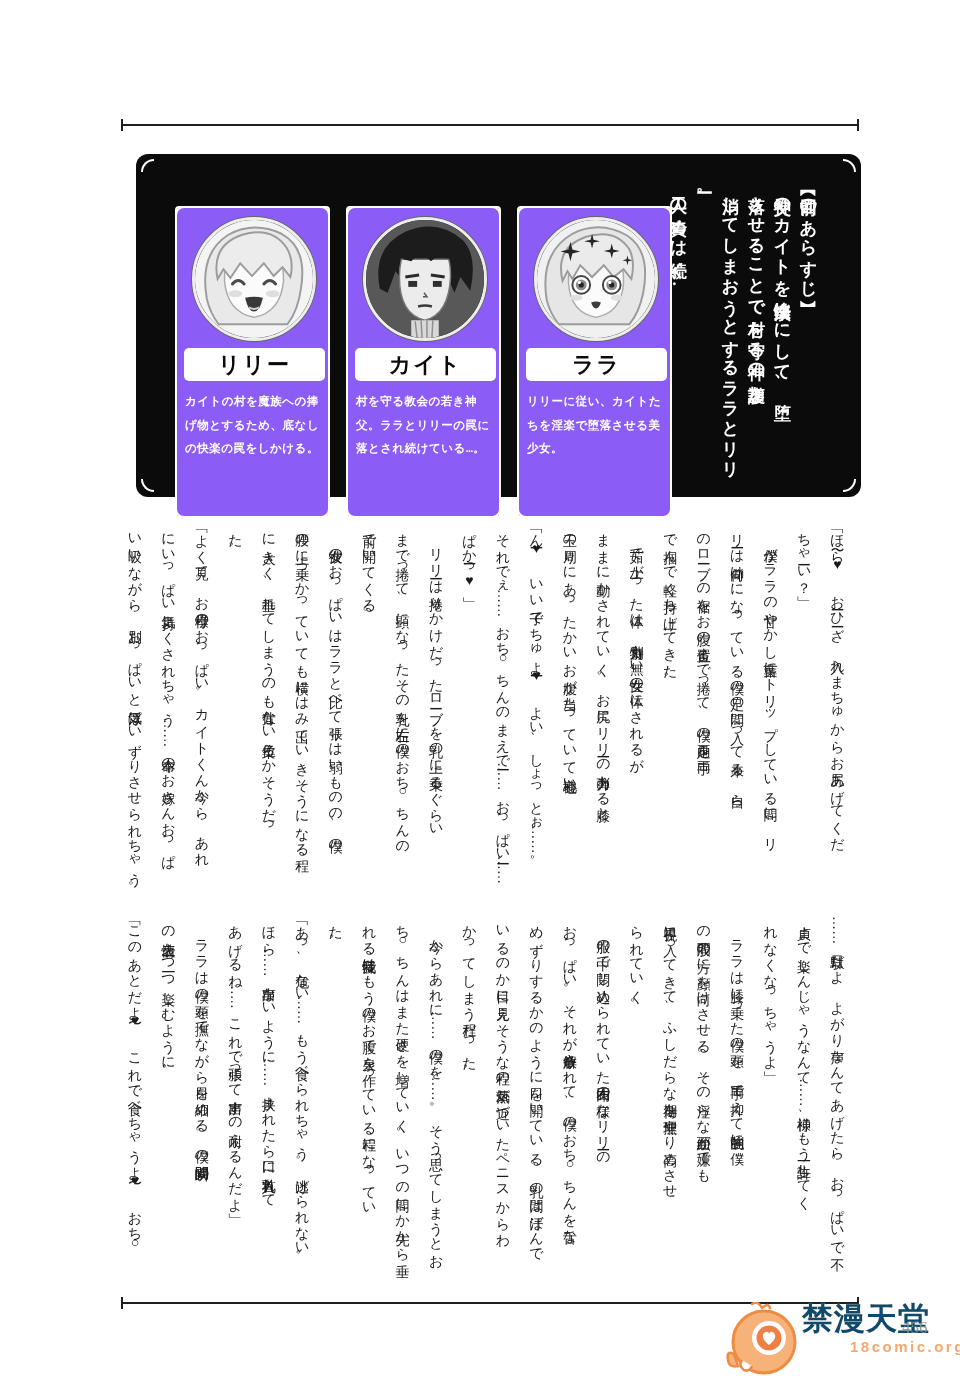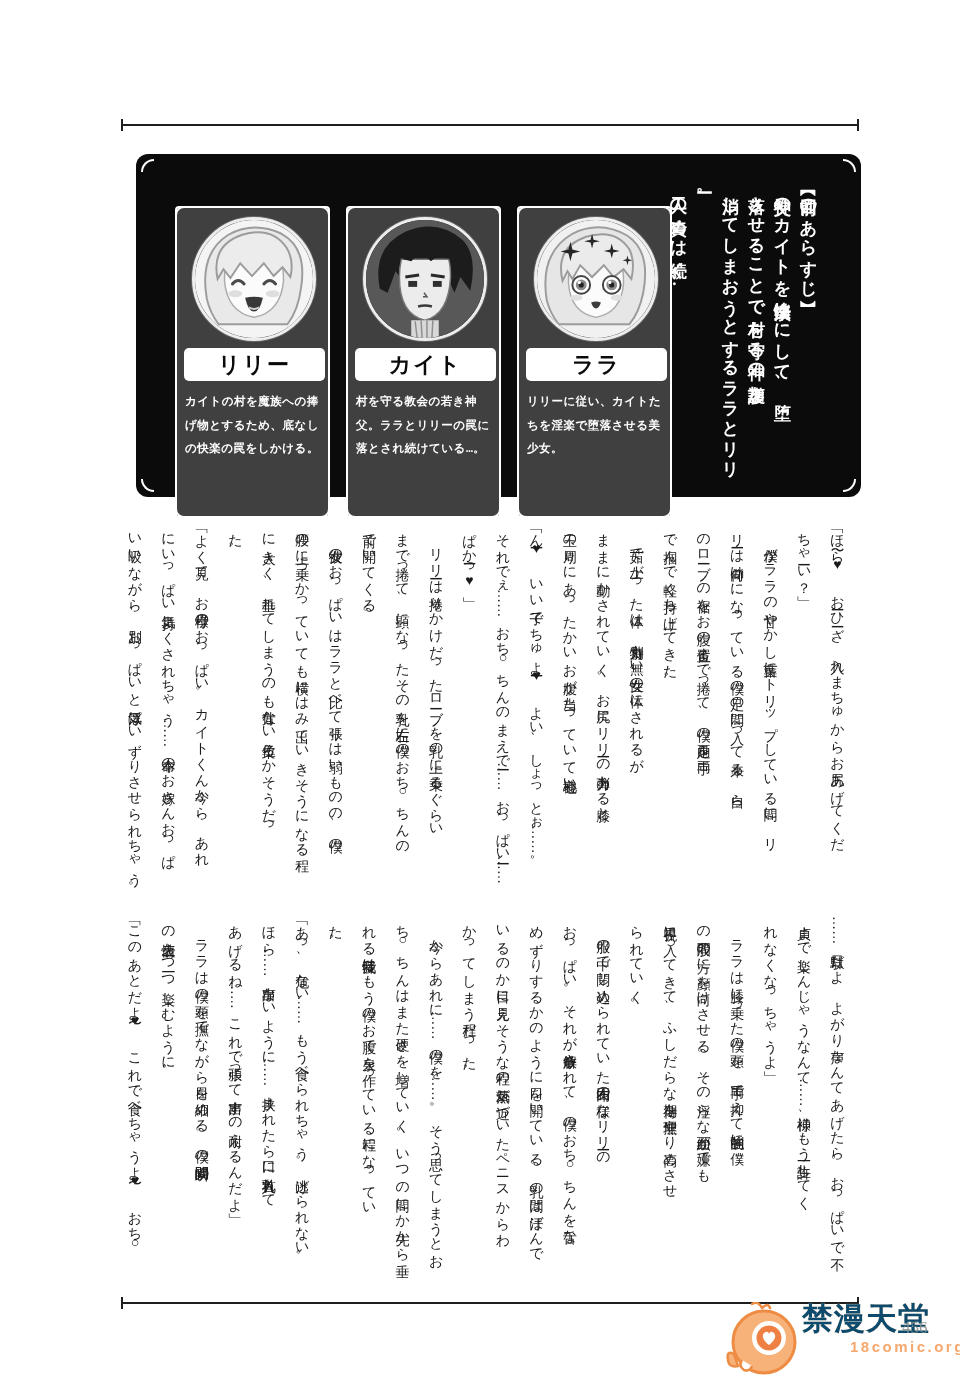--- a/index.html
+++ b/index.html
@@ -38,21 +38,21 @@
     position:absolute; right:40px; top:30px; height:302px;
     writing-mode:vertical-rl; text-orientation:mixed;
     white-space:pre-line;
     color:#fff; font-weight:bold; font-size:17px; line-height:26px;
     letter-spacing:1px;
     font-family:"Liberation Serif","DejaVu Serif",serif;
   }
 
   .char-card {
     position:absolute; top:52px; width:155px; height:312px;
-    border:2px solid #fff; border-radius:4px; background:#404040;
+    border:2px solid #fff; border-radius:4px; background:#8b5cf6;
   }
   .char-card .curl { width:9px; height:9px; }
   .char-card .curl.tl { left:-2px;  top:-2px; }
   .char-card .curl.tr { right:-2px; top:-2px; }
   .char-card .curl.bl { left:-2px;  bottom:-2px; }
   .char-card .curl.br { right:-2px; bottom:-2px; }
   .card-1 { left:39px; }  .card-2 { left:210px; }  .card-3 { left:381px; }
 
   .portrait {
     position:absolute; top:9px; left:15px; width:124px; height:124px;

